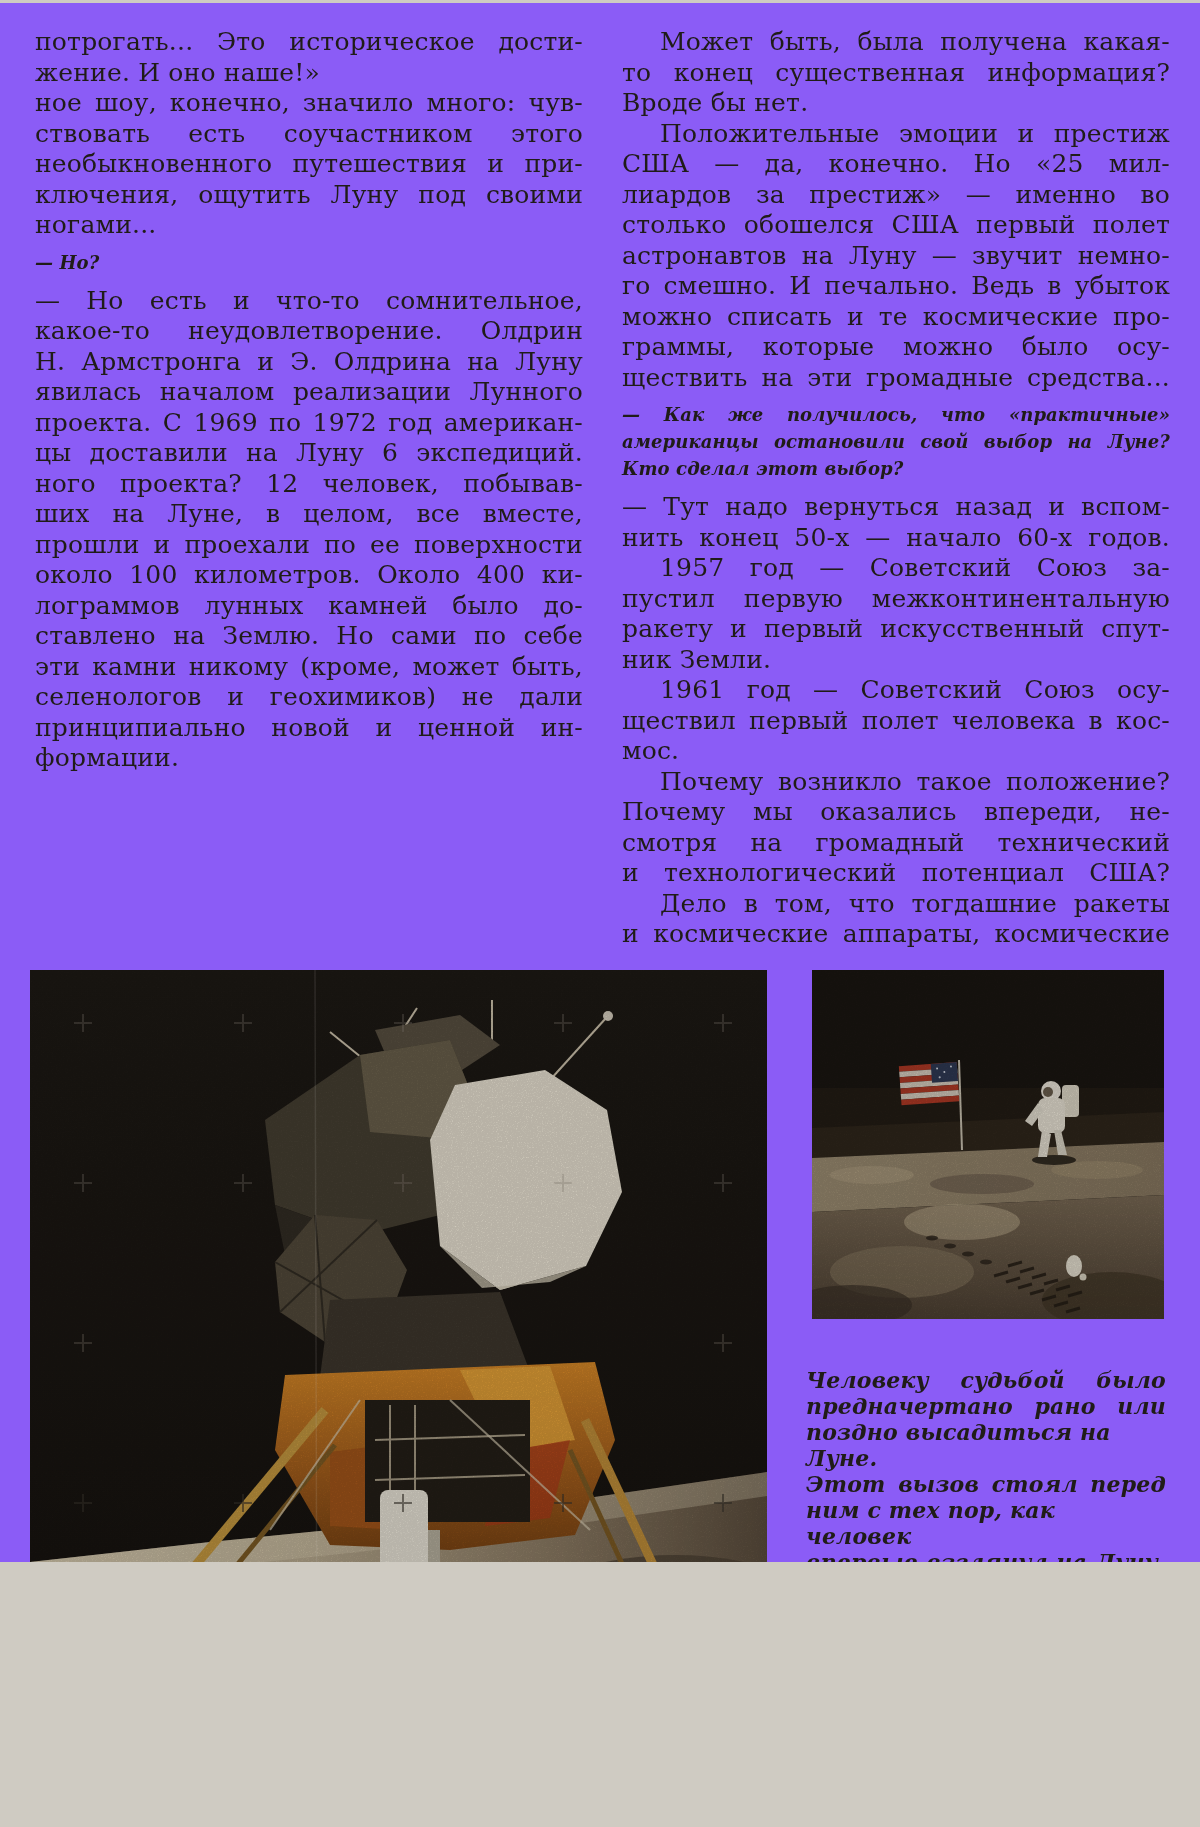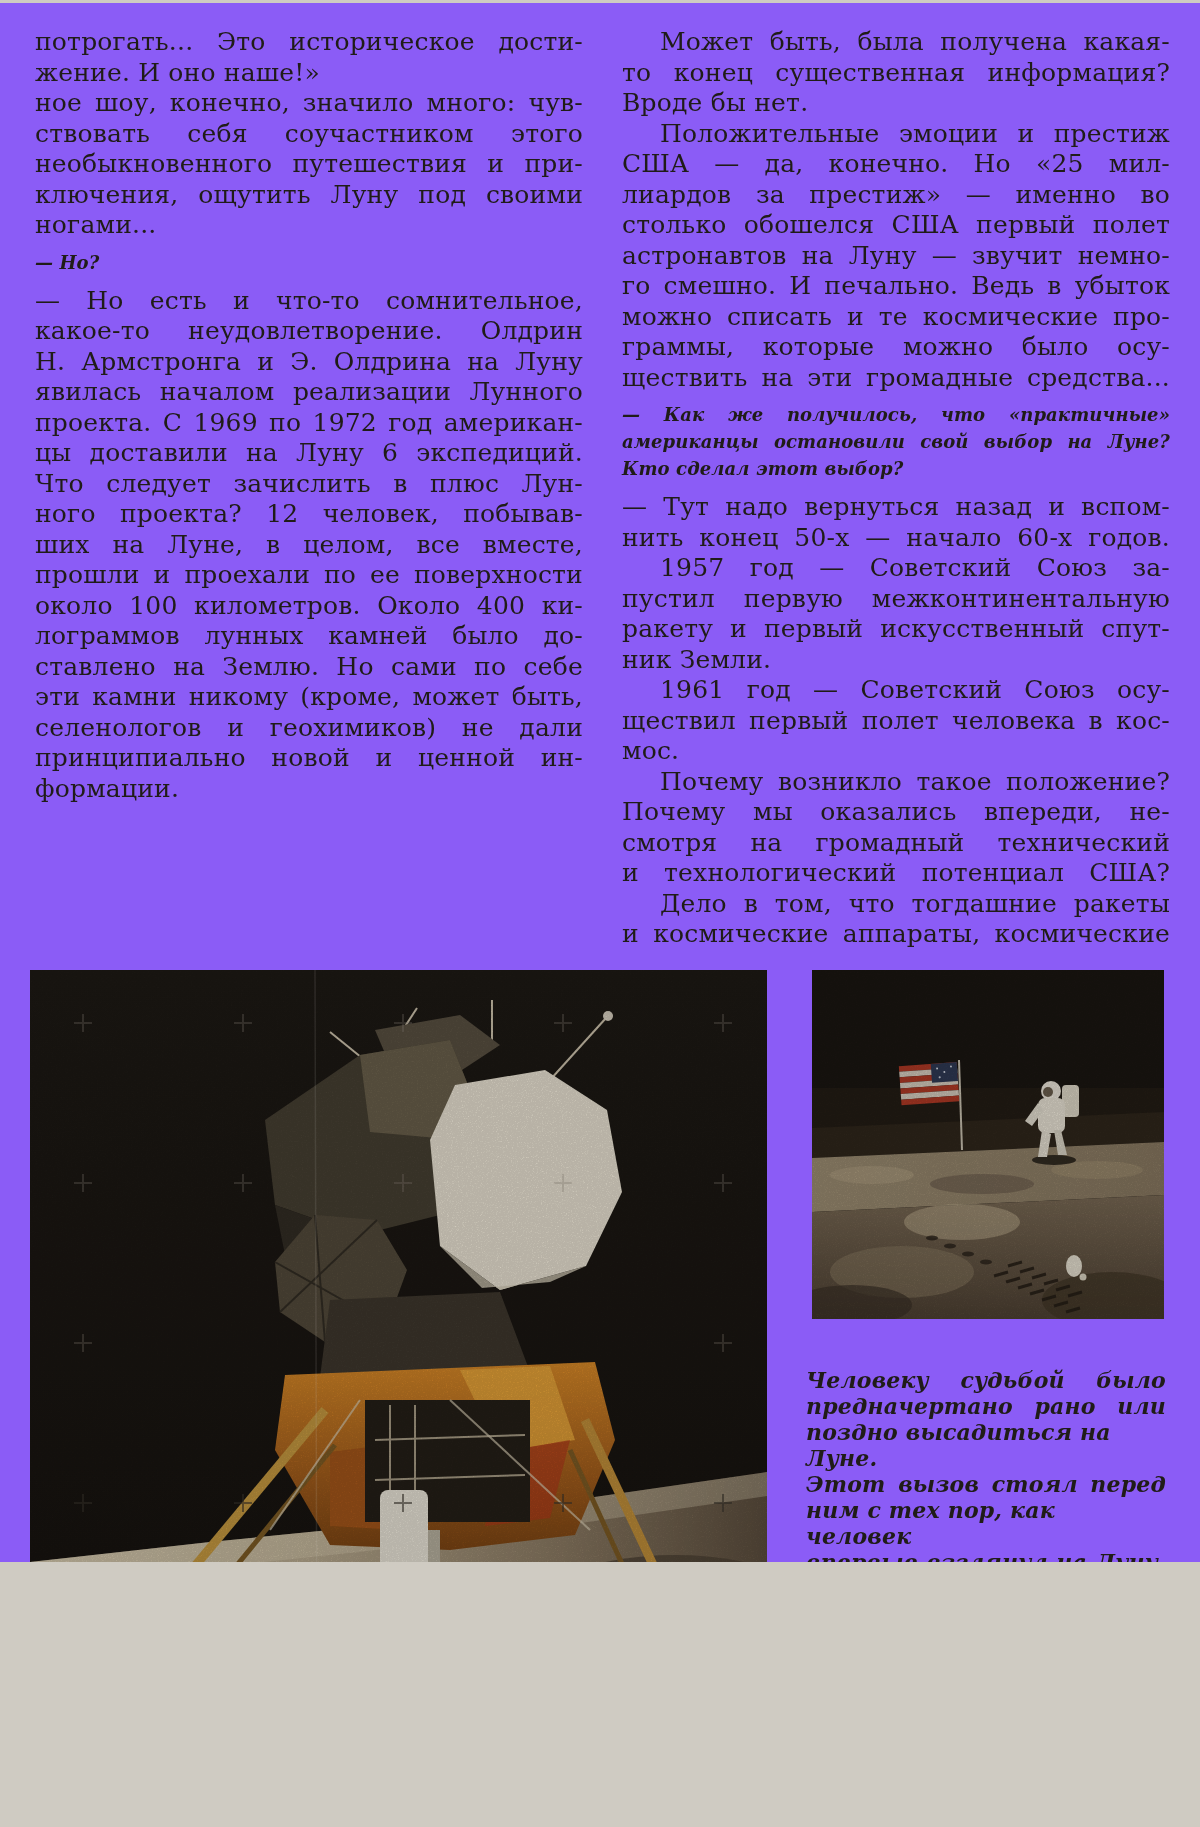--- a/index.html
+++ b/index.html
@@ -51,36 +51,35 @@
 
 <div class="page">
 
   <div class="col col-left">
       <div class="block body">
         <div class="tline just">потрогать... Это историческое дости-</div>
         <div class="tline">жение. И оно наше!»</div>
       </div>
       <div class="block body">
         <div class="tline just">ное шоу, конечно, значило много: чув-</div>
-        <div class="tline just">ствовать себя соучастником этого</div>
+        <div class="tline just">ствовать есть соучастником этого</div>
         <div class="tline just">необыкновенного путешествия и при-</div>
         <div class="tline just">ключения, ощутить Луну под своими</div>
         <div class="tline">ногами...</div>
       </div>
       <div class="block question">
         <div class="tline">— Но?</div>
       </div>
       <div class="block body">
         <div class="tline just">— Но есть и что-то сомнительное,</div>
         <div class="tline just">какое-то неудовлетворение. Олдрин</div>
         <div class="tline just">Н. Армстронга и Э. Олдрина на Луну</div>
         <div class="tline just">явилась началом реализации Лунного</div>
         <div class="tline just">проекта. С 1969 по 1972 год американ-</div>
         <div class="tline just">цы доставили на Луну 6 экспедиций.</div>
-        <div class="tline just">Что следует зачислить в плюс Лун-</div>
         <div class="tline just">ного проекта? 12 человек, побывав-</div>
         <div class="tline just">ших на Луне, в целом, все вместе,</div>
         <div class="tline just">прошли и проехали по ее поверхности</div>
         <div class="tline just">около 100 километров. Около 400 ки-</div>
         <div class="tline just">лограммов лунных камней было до-</div>
         <div class="tline just">ставлено на Землю. Но сами по себе</div>
         <div class="tline just">эти камни никому (кроме, может быть,</div>
         <div class="tline just">селенологов и геохимиков) не дали</div>
         <div class="tline just">принципиально новой и ценной ин-</div>
         <div class="tline">формации.</div>

